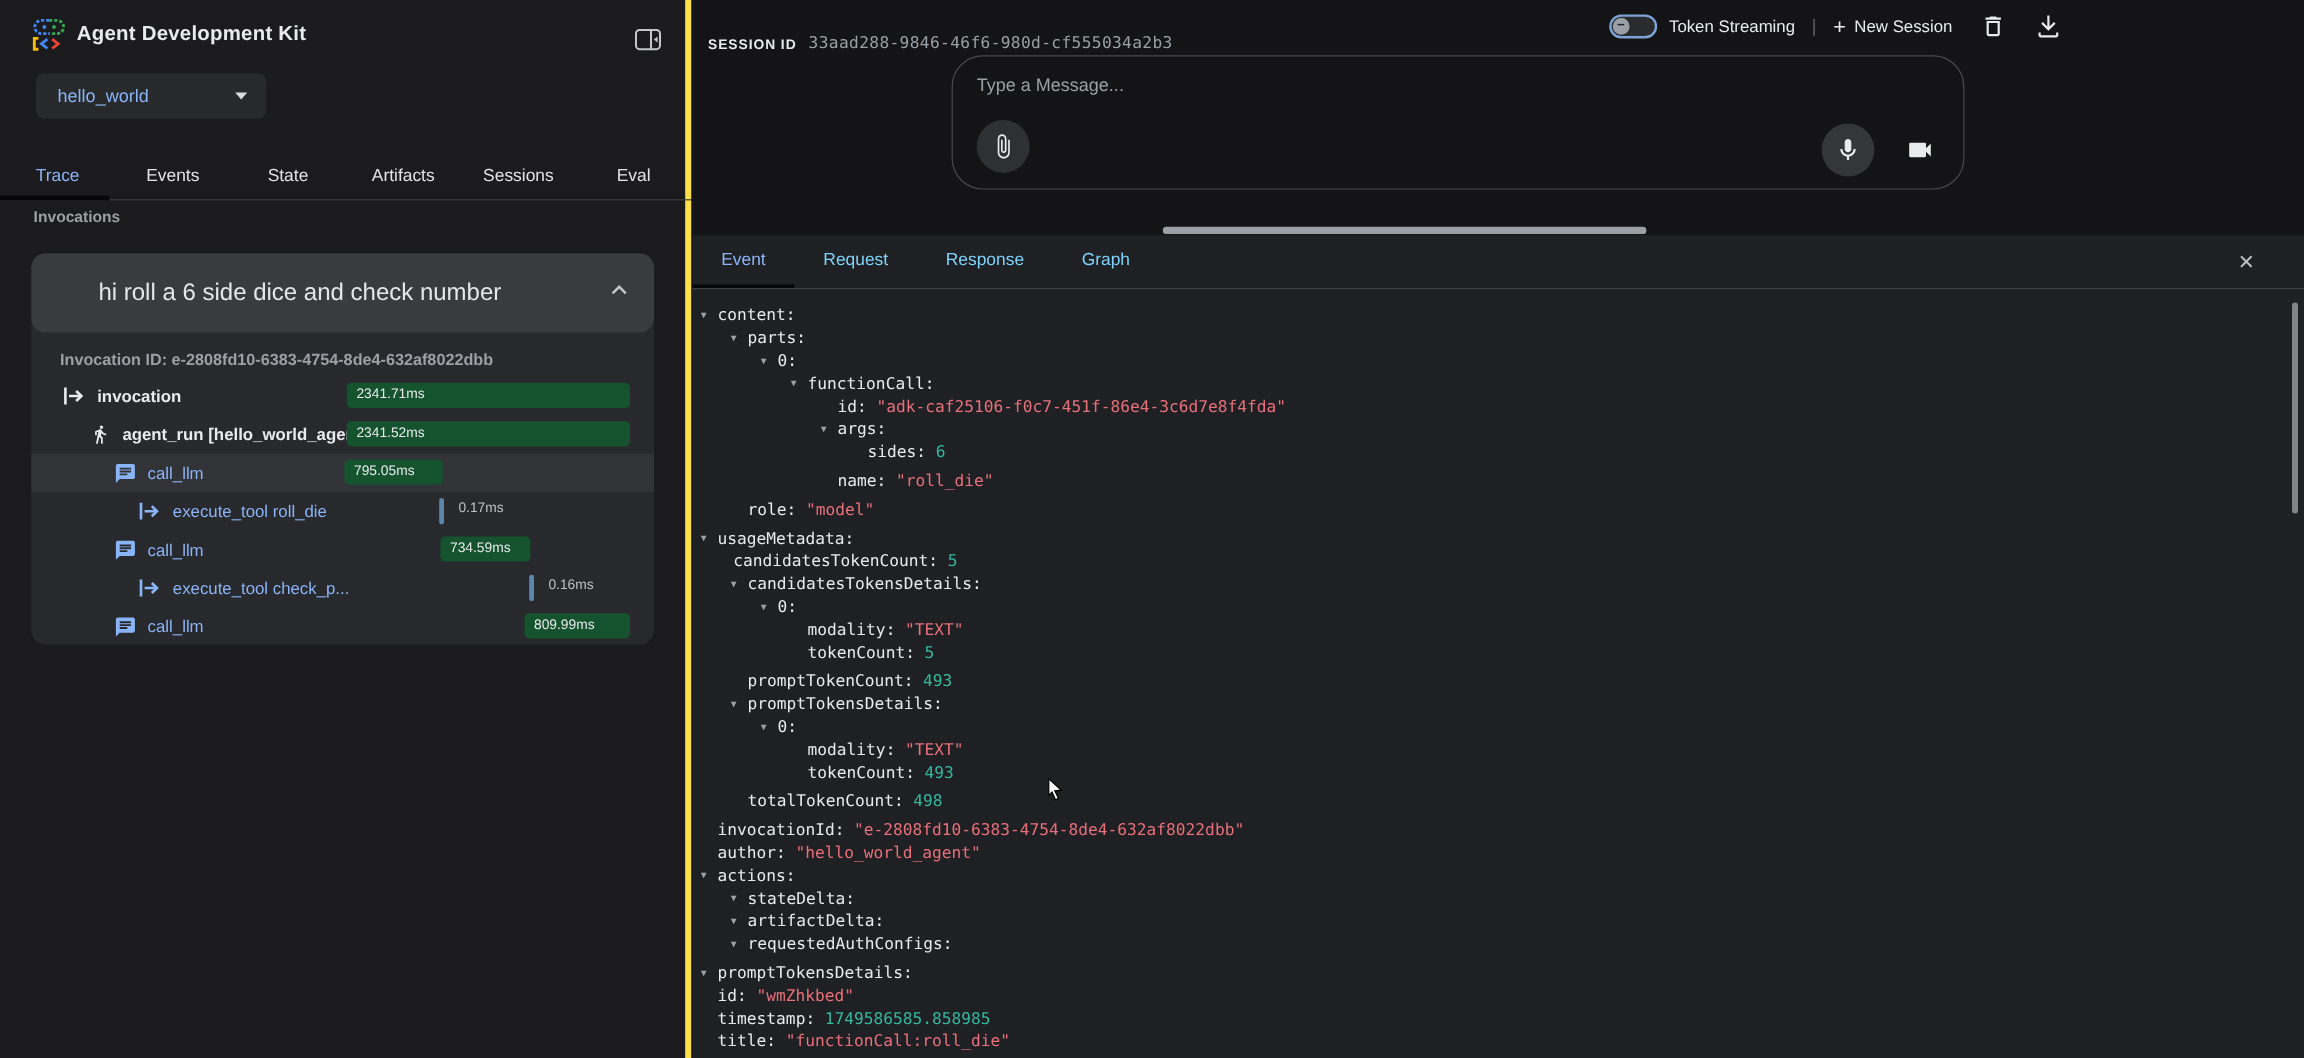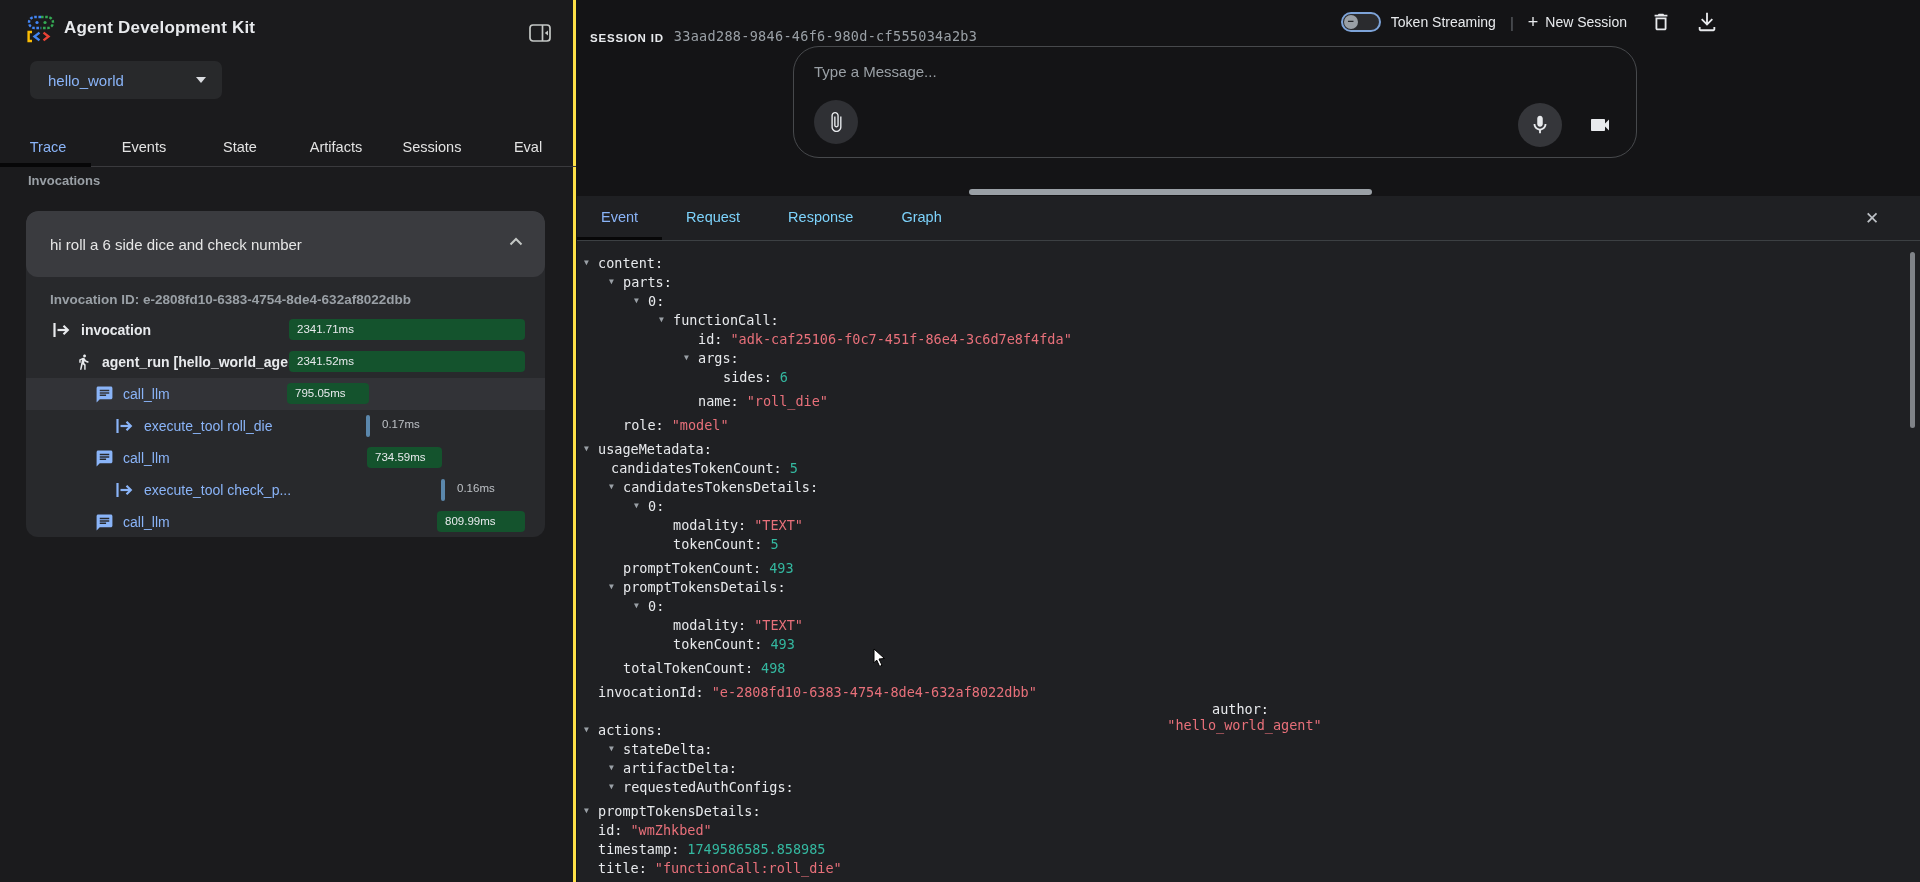--- a/index.html
+++ b/index.html
@@ -2,40 +2,40 @@
 <html><head>
 <meta charset="utf-8">
 <style>
   * { margin:0; padding:0; box-sizing:border-box; }
   html,body { background:#0e0e0f; }
   body { font-family:"Liberation Sans", sans-serif; }
   #stage { position:relative; width:1920px; height:882px; background:#141416; overflow:hidden; }
   .abs { position:absolute; }
 
   
-  #sidebar { left:0; top:0; width:576px; height:882px; background:#1b1b1d; border-right:3px solid #fde047; }
+  #sidebar { left:0; top:0; width:576px; height:882px; background:#1b1b1d; border-right:5px solid #fde047; }
   #app-title { left:64px; top:18px; font-size:17px; font-weight:700; color:#e8eaed; letter-spacing:.2px; }
   #logo { left:25px; top:14px; }
   #panel-toggle { left:528px; top:21px; width:26px; height:26px; cursor:pointer; }
   #agent-select { left:30px; top:61px; width:192px; height:38px; background:#28292b; border-radius:7px;
                   display:flex; align-items:center; padding:0 16px 0 18px; cursor:pointer; }
   #agent-select .val { color:#8ab4f8; font-size:15px; flex:1; }
   .caret-down { width:0; height:0; border-left:5px solid transparent; border-right:5px solid transparent; border-top:6px solid #dadce0; }
 
   #side-tabs { left:0; top:130px; width:576px; height:36px; display:flex; }
   .s-tab { flex:1; text-align:center; font-size:14.5px; color:#e3e3e3; line-height:34px; cursor:pointer; }
   .s-tab.active { color:#8ab4f8; }
   #side-tab-line { left:0; top:166px; width:576px; height:1px; background:#3a3a3d; }
   #side-tab-ink { left:0; top:163px; width:91px; height:4px; background:#070708; }
 
   #invocations-label { left:28px; top:173px; font-size:13px; font-weight:600; color:#9aa0a6; }
 
   #trace-card { left:26px; top:211px; width:519px; height:326px; background:#28292c; border-radius:12px; overflow:hidden; }
   #trace-card-header { left:0; top:0; width:519px; height:66px; background:#3a3b3f; border-radius:12px; display:flex; align-items:center; padding:0 18px 0 24px; }
-  #trace-card-header .prompt { flex:1; color:#e6e6e6; font-size:15px; }
+  #trace-card-header .prompt { flex:1; color:#e6e6e6; font-size:20px;margin-left:32px; }
   #invocation-id { left:24px; top:81px; font-size:13.5px; font-weight:600; color:#9aa0a6; }
   #trace-rows { left:0; top:103px; width:519px; }
   .trace-row { position:relative; height:32px; display:flex; align-items:center; }
   .trace-row.hl { background:#323337; }
   .trace-row .icon { display:inline-flex; width:24px; justify-content:center; }
   .trace-row .lbl { margin-left:7px; font-size:14px; white-space:nowrap; }
   .lbl.root { color:#e8eaed; font-weight:700; }
   .lbl.node { color:#8ab4f8; font-weight:500; }
   .t-bar { position:absolute; height:21px; top:5px; background:#14532d; border-radius:4px; color:#e8eaed;
            font-size:11.5px; line-height:21px; padding-left:8px; white-space:nowrap; overflow:hidden; }
@@ -286,21 +286,21 @@
         <div class="jline" style="padding-left: 57px;"><span class="j-arrow">▼</span><span class="j-key">0:</span></div>
         <div class="jline" style="padding-left: 82px;"><span class="j-sp"></span><span class="j-key">modality:</span><span class="j-val s">"TEXT"</span></div>
         <div class="jline" style="padding-left: 82px;"><span class="j-sp"></span><span class="j-key">tokenCount:</span><span class="j-val n">5</span></div>
         <div class="jline gap" style="padding-left: 32px;"><span class="j-sp"></span><span class="j-key">promptTokenCount:</span><span class="j-val n">493</span></div>
         <div class="jline" style="padding-left: 32px;"><span class="j-arrow">▼</span><span class="j-key">promptTokensDetails:</span></div>
         <div class="jline" style="padding-left: 57px;"><span class="j-arrow">▼</span><span class="j-key">0:</span></div>
         <div class="jline" style="padding-left: 82px;"><span class="j-sp"></span><span class="j-key">modality:</span><span class="j-val s">"TEXT"</span></div>
         <div class="jline" style="padding-left: 82px;"><span class="j-sp"></span><span class="j-key">tokenCount:</span><span class="j-val n">493</span></div>
         <div class="jline gap" style="padding-left: 32px;"><span class="j-sp"></span><span class="j-key">totalTokenCount:</span><span class="j-val n">498</span></div>
         <div class="jline gap" style="padding-left: 7px;"><span class="j-sp"></span><span class="j-key">invocationId:</span><span class="j-val s">"e-2808fd10-6383-4754-8de4-632af8022dbb"</span></div>
-        <div class="jline" style="padding-left: 7px; flex-direction: column;"><span class="j-sp"></span><span class="j-key">author:</span><span class="j-val s">"hello_world_agent"</span></div>
+        <div class="jline" style="padding-left: 7px;"><span class="j-sp"></span><span class="j-key">author:</span><span class="j-val s">"hello_world_agent"</span></div>
         <div class="jline" style="padding-left: 7px;"><span class="j-arrow">▼</span><span class="j-key">actions:</span></div>
         <div class="jline" style="padding-left: 32px;"><span class="j-arrow">▼</span><span class="j-key">stateDelta:</span></div>
         <div class="jline" style="padding-left: 32px;"><span class="j-arrow">▼</span><span class="j-key">artifactDelta:</span></div>
         <div class="jline" style="padding-left: 32px;"><span class="j-arrow">▼</span><span class="j-key">requestedAuthConfigs:</span></div>
         <div class="jline gap" style="padding-left: 7px;"><span class="j-arrow">▼</span><span class="j-key">promptTokensDetails:</span></div>
         <div class="jline" style="padding-left: 7px;"><span class="j-sp"></span><span class="j-key">id:</span><span class="j-val s">"wmZhkbed"</span></div>
         <div class="jline" style="padding-left: 7px;"><span class="j-sp"></span><span class="j-key">timestamp:</span><span class="j-val n">1749586585.858985</span></div>
         <div class="jline" style="padding-left: 7px;"><span class="j-sp"></span><span class="j-key">title:</span><span class="j-val s">"functionCall:roll_die"</span></div>
       </div>
   </div>

